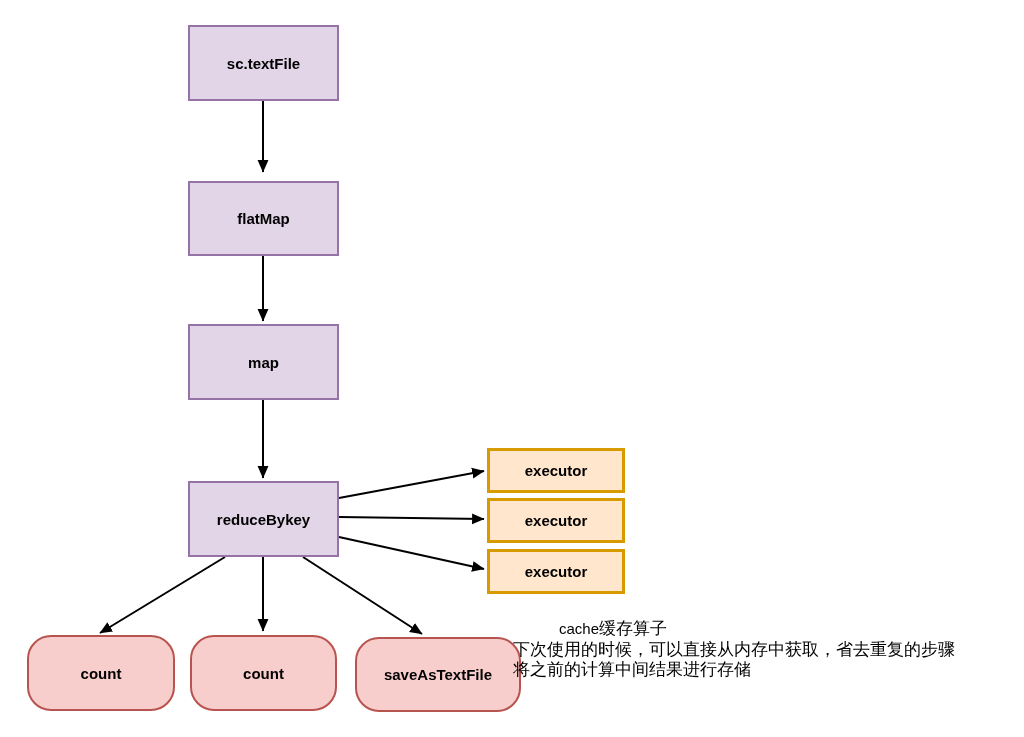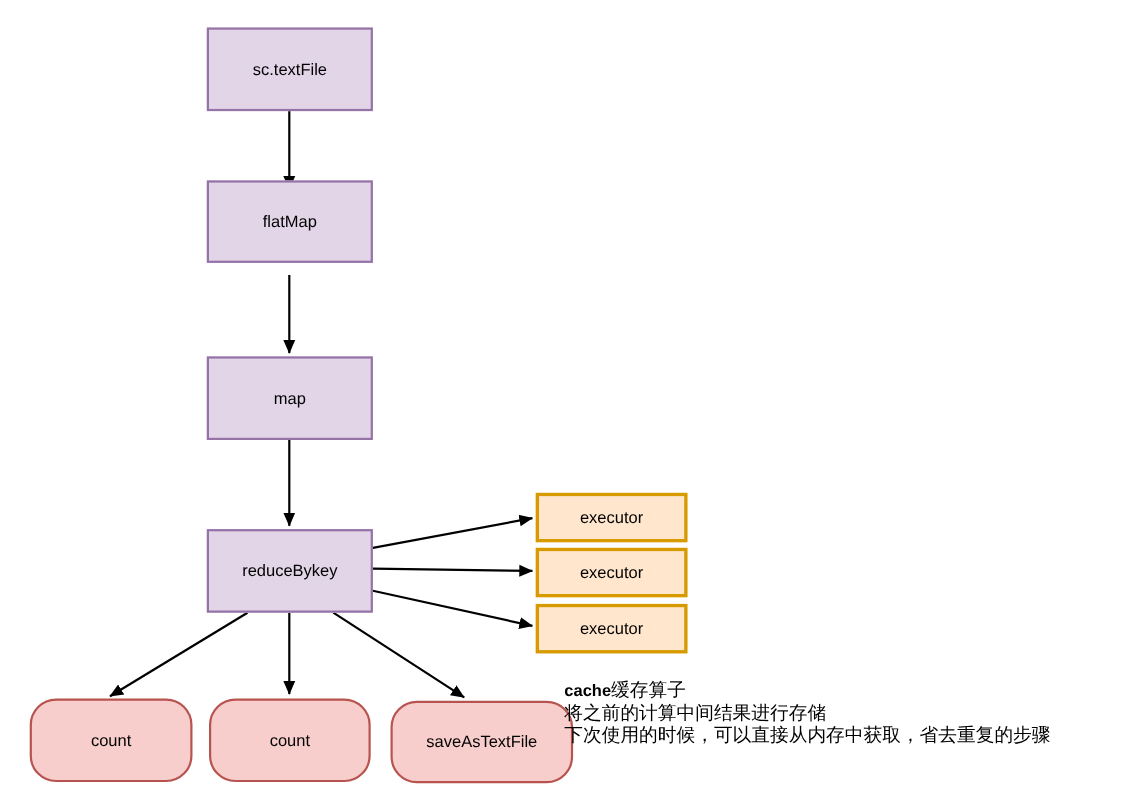--- a/index.html
+++ b/index.html
@@ -6,28 +6,28 @@
   .canvas{
     position:relative;width:1024px;height:737px;
     background:var(--background,#ffffff);
     font-family:"Liberation Sans",sans-serif;
     overflow:hidden;
   }
   .arrows{position:absolute;left:0;top:0;width:1024px;height:737px;}
   .node{
     position:absolute;box-sizing:border-box;
     display:flex;align-items:center;justify-content:center;
-    font-weight:normal;font-size:15px;color:#000;text-align:left;
+    font-weight:bold;font-size:15px;color:#000;text-align:left;
   }
   .purple{background:var(--purple-fill,#e1d5e7);border:2px solid var(--purple-border,#9673a6);}
   .orange{background:var(--orange-fill,#ffe6cc);border:3px solid var(--orange-border,#d79b00);}
   .red{background:var(--red-fill,#f8cecc);border:2px solid var(--red-border,#b85450);border-radius:24px;}
   .annotation{position:absolute;left:513px;top:618px;width:505px;color:#000;}
   .annotation .cjk{font-family:"DejaVu Serif",serif;font-size:17px;line-height:20px;}
-  .annotation .keyword{font-family:"Liberation Sans",sans-serif;font-weight:bold;font-size:15px;}
+  .annotation .keyword{font-family:"Liberation Sans",sans-serif;font-weight:normal;font-size:15px;margin-left:46px;}
   .ann-line{white-space:nowrap;}
 </style>
 </head>
 <body>
 
 <div class="canvas">
 
   <svg class="arrows" viewBox="0 0 1024 737" xmlns="http://www.w3.org/2000/svg">
     <defs>
       <marker id="ah" viewBox="0 0 12 12" refX="11" refY="6" markerWidth="13" markerHeight="13" orient="auto" markerUnits="userSpaceOnUse">
@@ -44,21 +44,21 @@
       <line x1="225" y1="557" x2="100" y2="633" marker-end="url(#ah)"></line>
       <line x1="263" y1="557" x2="263" y2="631" marker-end="url(#ah)"></line>
       <line x1="303" y1="557" x2="422" y2="634" marker-end="url(#ah)"></line>
     </g>
   </svg>
 
   <div class="node purple" style="left:188px;top:25px;width:151px;height:76px">
     <span>sc.textFile</span>
   </div>
 
-  <div class="node purple" style="left:188px;top:164px;width:151px;height:75px">
+  <div class="node purple" style="left:188px;top:181px;width:151px;height:75px">
     <span>flatMap</span>
   </div>
 
   <div class="node purple" style="left:188px;top:324px;width:151px;height:76px">
     <span>map</span>
   </div>
 
   <div class="node purple" style="left:188px;top:481px;width:151px;height:76px">
     <span>reduceBykey</span>
   </div>
@@ -82,17 +82,17 @@
   <div class="node red" style="left:190px;top:635px;width:147px;height:76px">
     <span>count</span>
   </div>
 
   <div class="node red" style="left:355px;top:637px;width:166px;height:75px">
     <span>saveAsTextFile</span>
   </div>
 
   <div class="annotation">
     <div class="ann-line cjk"><span class="keyword">cache</span><span>缓存算子</span></div>
+    <div class="ann-line cjk">下次使用的时候，可以直接从内存中获取，省去重复的步骤</div>
     <div class="ann-line cjk">将之前的计算中间结果进行存储</div>
-    <div class="ann-line cjk">下次使用的时候，可以直接从内存中获取，省去重复的步骤</div>
   </div>
 
 </div>
 
 </body></html>

